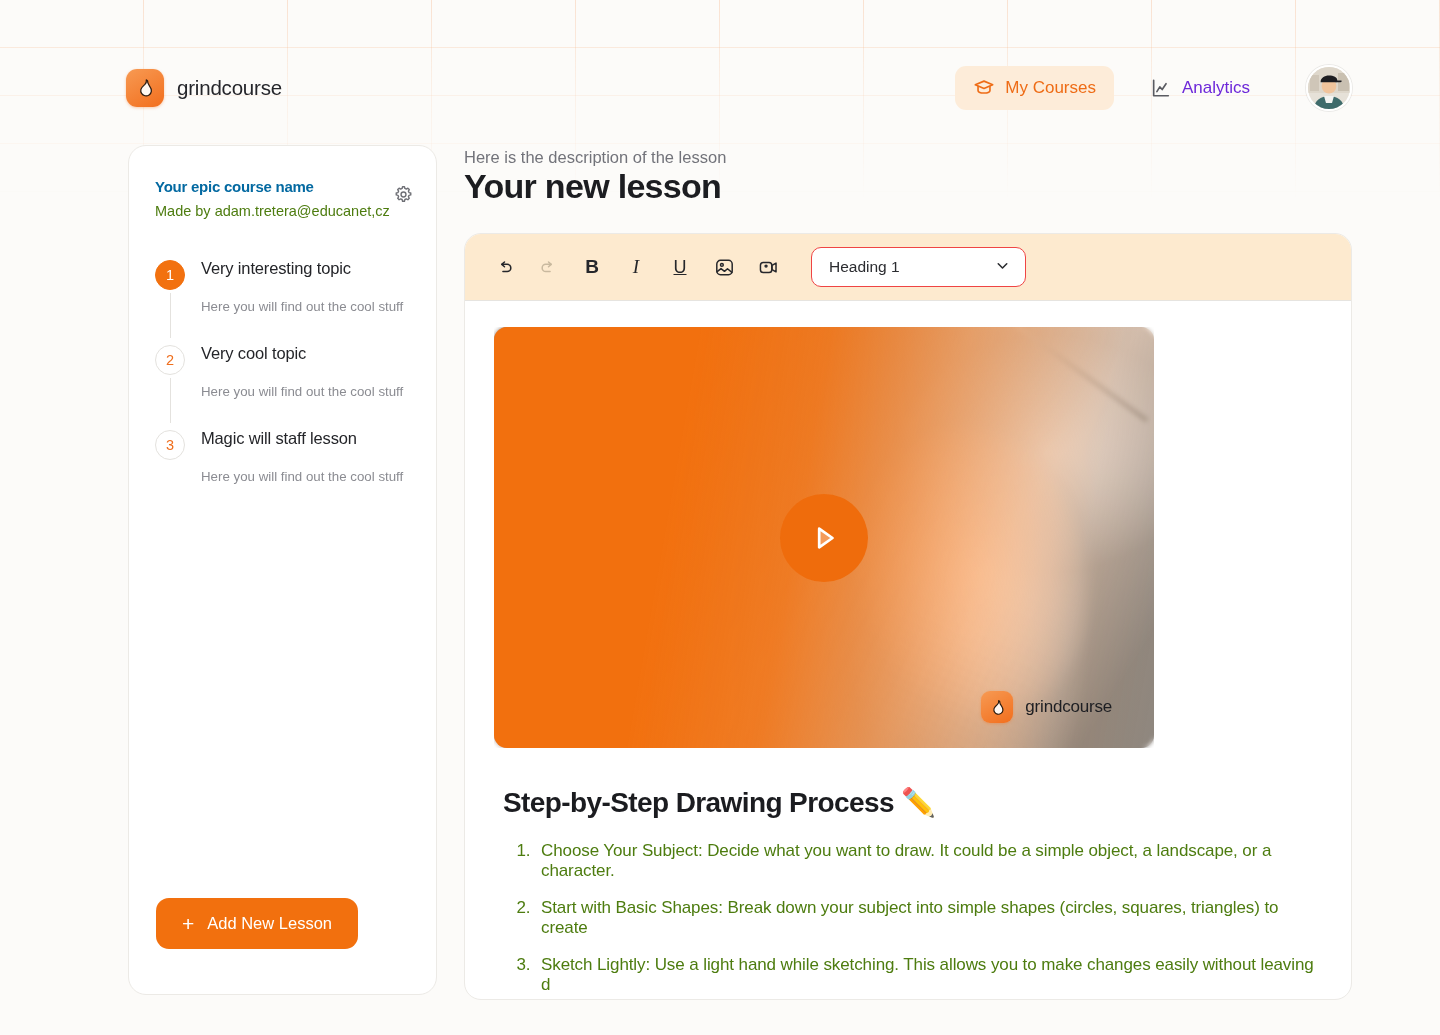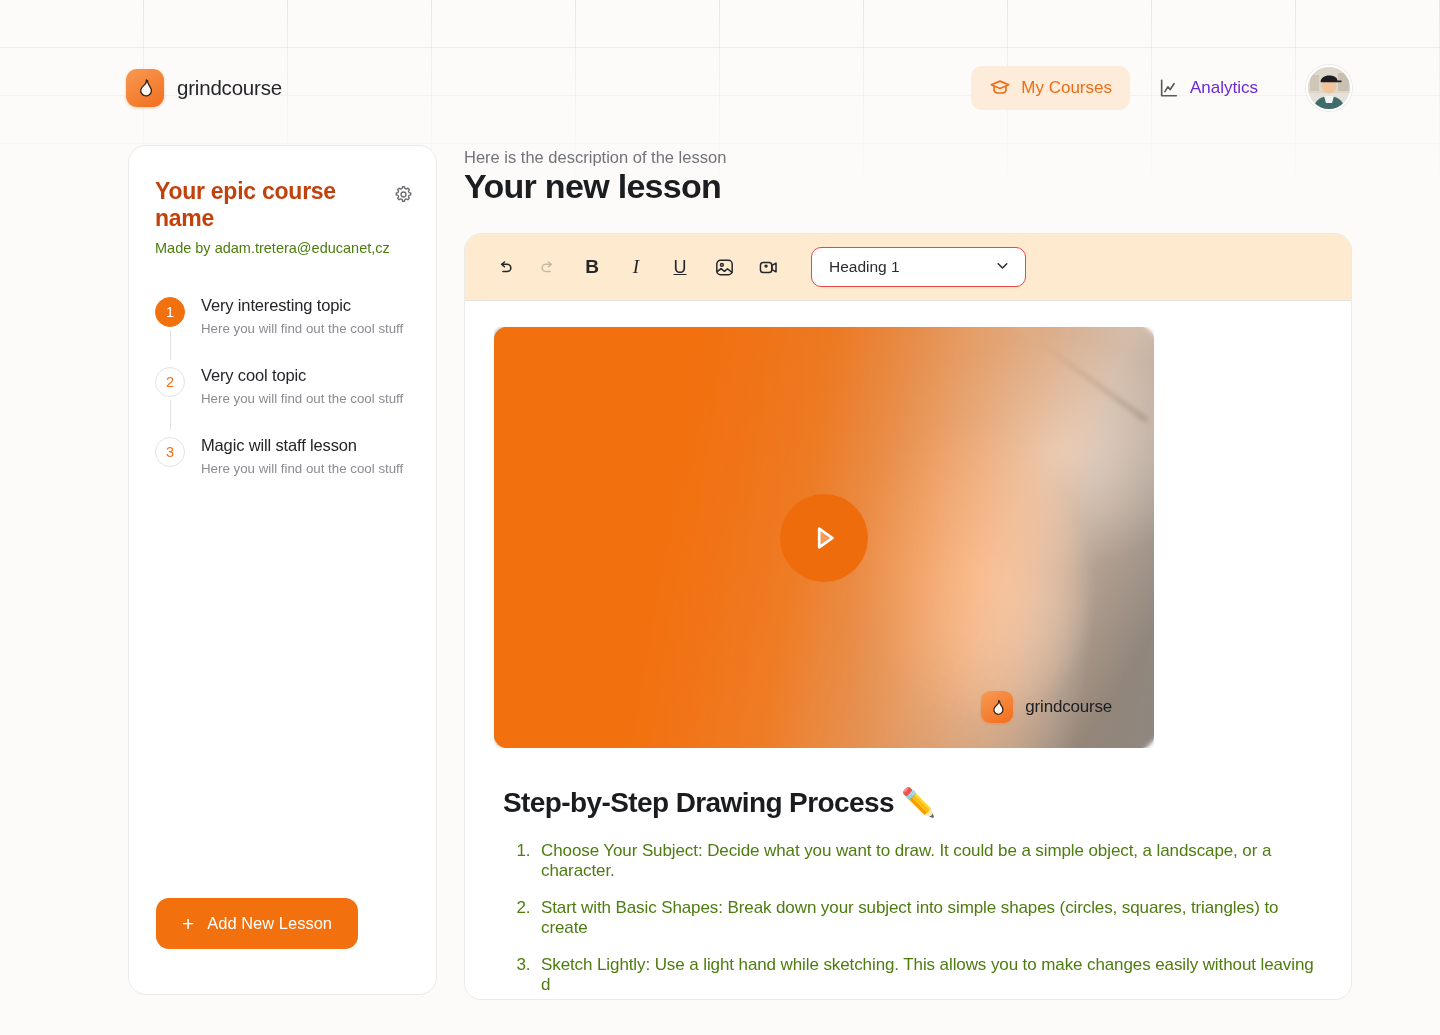--- a/index.html
+++ b/index.html
@@ -45,21 +45,21 @@
   .brand { display: flex; align-items: center; gap: 13px; }
   .brand-mark {
     width: 38px; height: 38px;
     border-radius: 11px;
     background: linear-gradient(150deg, #f79a53 0%, #f26e1d 100%);
     display: flex; align-items: center; justify-content: center;
     box-shadow: 0 1px 3px rgba(242,110,29,0.35);
   }
   .brand-name { font-size: 20.5px; letter-spacing: -0.2px; color: #25262b; }
 
-  .nav { display: flex; align-items: center; gap: 10px; }
+  .nav { display: flex; align-items: center; gap: 18px; }
   .nav-item {
     display: flex; align-items: center; gap: 10px;
     padding: 11px 18px;
     border-radius: 11px;
     font-size: 17px;
     color: #6d28d9;
     cursor: pointer;
     white-space: nowrap;
   }
   .nav-item.active { background: #fdecd9; color: #ee6c16; font-weight: 500; }
@@ -79,22 +79,22 @@
     position: absolute;
     top: 145px; left: 128px;
     width: 309px; height: 850px;
     background: #ffffff;
     border: 1px solid #eceae6;
     border-radius: 18px;
     padding: 32px 26px 0 26px;
   }
   .course-head { position: relative; }
   .course-title {
-    font-size: 23px; font-weight: 700;
-    letter-spacing: -0.25px; color: #c2410c;
+    font-size: 15px; font-weight: 700;
+    letter-spacing: -0.25px; color: #0369a1;
     padding-right: 32px;
   }
   .course-author { margin-top: 8px; font-size: 14.5px; color: #4d7c0f; }
   .gear-btn {
     position: absolute; top: 1px; right: -8px;
     width: 30px; height: 30px;
     display: flex; align-items: center; justify-content: center;
     cursor: pointer; border-radius: 8px;
   }
 
@@ -122,21 +122,21 @@
   .lesson.active .bullet {
     background: #f2710f; border-color: #f2710f; color: #ffffff;
   }
   .lesson .connector {
     position: absolute;
     left: 14.5px; top: 34px; bottom: 6px;
     width: 1.4px; background: #e4e2de;
   }
   .lesson:last-child .connector { display: none; }
   .lesson .l-title { font-size: 16.5px; color: #242529; letter-spacing: -0.15px; }
-  .lesson .l-sub { margin-top: 6px; font-size: 13.3px; color: #8b8c92; }
+  .lesson .l-sub { margin-top: 21px; font-size: 13.3px; color: #8b8c92; }
 
   #add-lesson {
     position: absolute;
     left: 27px; bottom: 45px;
     display: flex; align-items: center; gap: 13px;
     background: #f2700e;
     color: #ffffff;
     border: none;
     border-radius: 13px;
     padding: 15px 26px;

